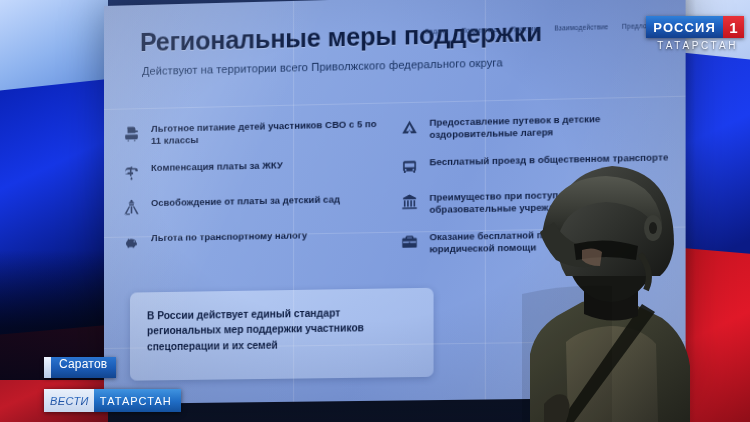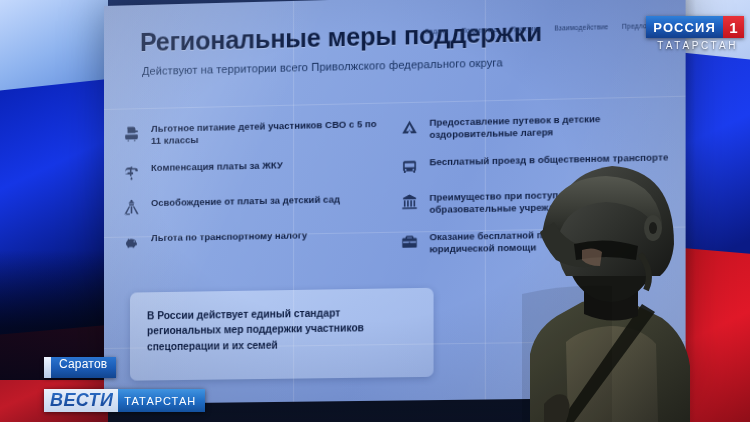--- a/index.html
+++ b/index.html
@@ -129,21 +129,21 @@
 
   .vesti{
     position:absolute;left:44px;top:389px;height:23px;display:flex;align-items:stretch;
     box-shadow:0 1px 5px rgba(0,0,0,.55);
   }
   .vesti .v1{
     background:linear-gradient(180deg,#e9f0fb 0%,#c6d6ee 100%);
     display:flex;align-items:center;padding:0 5px 0 6px;
   }
   .vesti .v1 b{
-    font-size:18px;font-weight:bold;letter-spacing:.4px;font-style:italic;
+    font-size:11px;font-weight:normal;letter-spacing:.4px;font-style:italic;
     background:linear-gradient(180deg,#2c6fc8,#123f8e);
     -webkit-background-clip:text;background-clip:text;color:transparent;
   }
   .vesti .v2{
     background:linear-gradient(180deg,#3f93e0 0%,#1f6cc4 55%,#14519e 100%);
     color:#fff;font-size:11px;letter-spacing:1px;padding:0 9px 0 6px;
     display:flex;align-items:center;
   }
 </style>
 </head>

